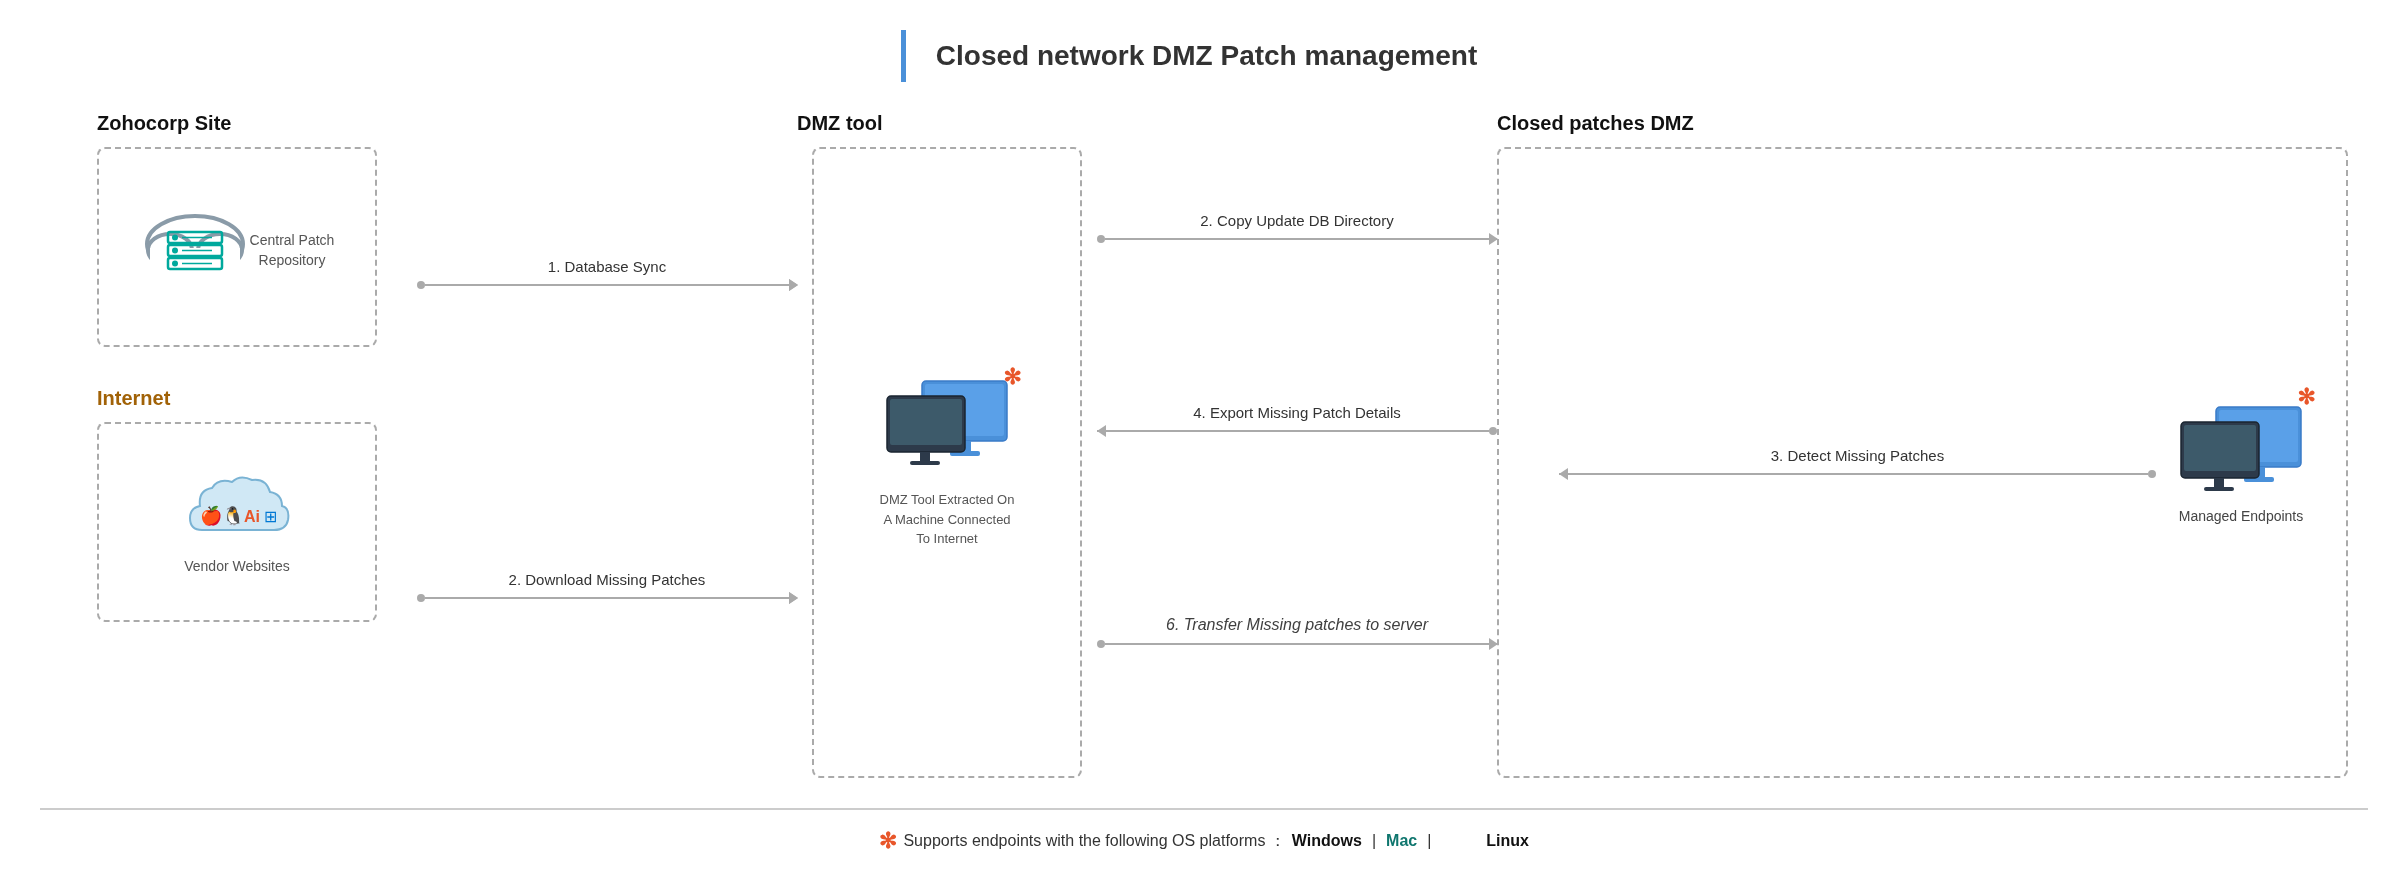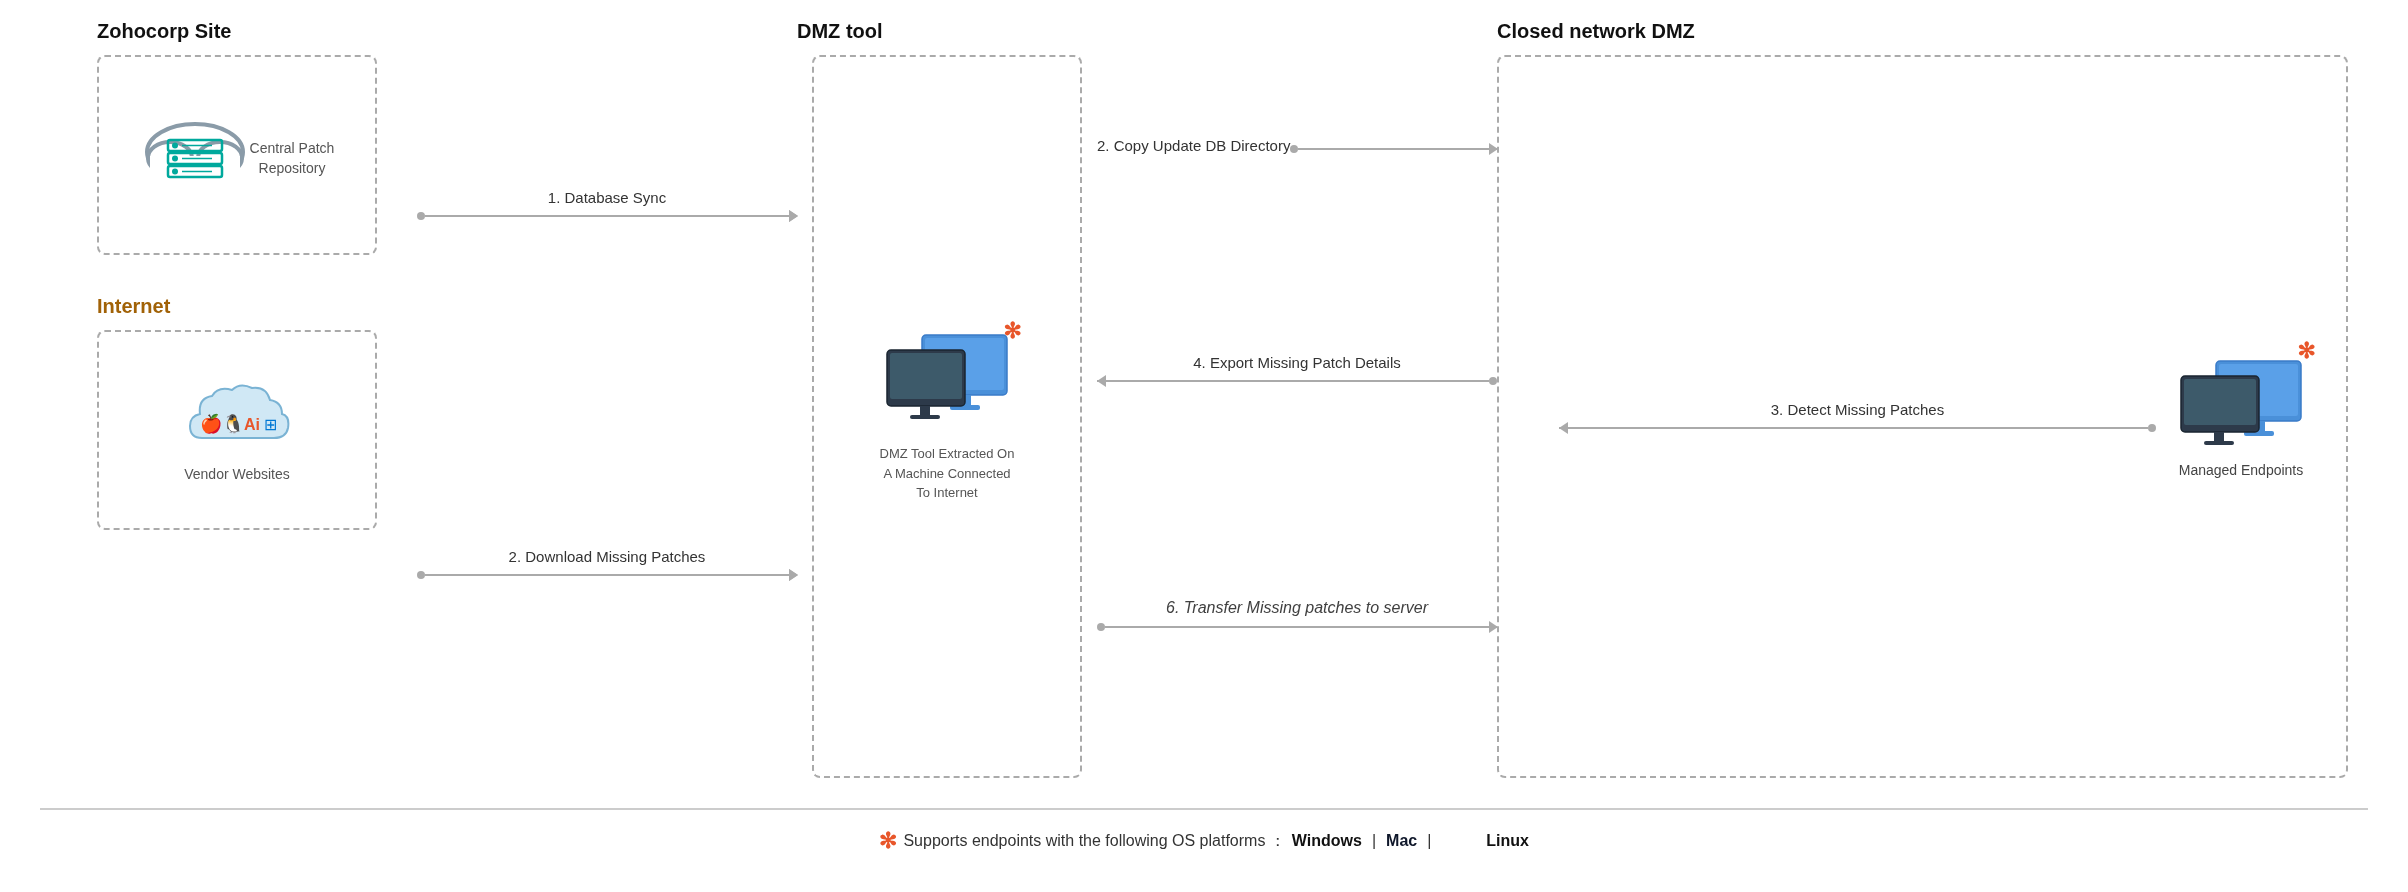--- a/index.html
+++ b/index.html
@@ -43,20 +43,25 @@
       border-top: 6px solid transparent;
       border-bottom: 6px solid transparent;
       border-left: 9px solid #aaa;
     }
   </style>
 </head>
 <body>
 
 <div class="main-container">
 
+  <div class="title-section">
+    <div class="title-box">
+      <span>Closed network DMZ Patch management</span>
+    </div>
+  </div>
 
   <div style="display:flex; flex-direction:row; flex:1; width:100%; gap:0; padding: 0 20px;">
 
     <div style="display:flex; flex-direction:column; width:320px; flex-shrink:0;margin-left:37px;">
 
       <div style="font-size:20px; font-weight:800; color:#111; margin-bottom:12px;">Zohocorp Site</div>
 
       <div style="border:2px dashed #aaa; border-radius:8px; padding:20px; display:flex; flex-direction:row; align-items:center; justify-content:center; min-height:200px; width:280px;">
 
         <svg width="110" height="90" viewBox="0 0 110 90">
@@ -154,21 +159,21 @@
         <div style="font-size:13px; color:#555; text-align:center; margin-top:10px; line-height:1.5;">
           <span>DMZ Tool Extracted On</span><br>
           <span>A Machine Connected</span><br>
           <span>To Internet</span>
         </div>
       </div>
     </div>
 
     <div style="display:flex; flex-direction:column; justify-content:space-around; align-items:stretch; flex:1; padding: 50px 0; min-width:280px; max-width:400px;">
 
-      <div style="display:flex; flex-direction:row; align-items:center; margin-top: -30px; text-align: right;">
+      <div style="display:flex; flex-direction:column; align-items:center; margin-top: -30px; text-align: right;">
         <div style="font-size:15px; color:#333; margin-bottom:6px; white-space:nowrap;">2. Copy Update DB Directory</div>
         <div style="display:flex; align-items:center; width:100%;">
           <div style="width:8px;height:8px;border-radius:50%;background:#aaa;flex-shrink:0;"></div>
           <div style="flex:1;height:2px;background:#aaa;position:relative;">
             <div style="position:absolute;right:-1px;top:-5px;border-top:6px solid transparent;border-bottom:6px solid transparent;border-left:9px solid #aaa;"></div>
           </div>
         </div>
       </div>
 
       <div style="display:flex; flex-direction:column; align-items:center;">
@@ -187,21 +192,21 @@
           <div style="width:8px;height:8px;border-radius:50%;background:#aaa;flex-shrink:0;"></div>
           <div style="flex:1;height:2px;background:#aaa;position:relative;">
             <div style="position:absolute;right:-1px;top:-5px;border-top:6px solid transparent;border-bottom:6px solid transparent;border-left:9px solid #aaa;"></div>
           </div>
         </div>
       </div>
 
     </div>
 
     <div style="display:flex; flex-direction:column; flex:1; min-width:500px;">
-      <div style="font-size:20px; font-weight:800; color:#111; margin-bottom:12px;">Closed network DMZ</div>
+      <div style="font-size:20px; font-weight:800; color:#111; margin-bottom:12px;">Closed patches DMZ</div>
 
       <div style="border:2px dashed #aaa; border-radius:8px; padding:30px 40px; display:flex; flex-direction:row; align-items:center; justify-content:space-between; min-height:200px; flex:1;">
 
 
         <div style="display:flex; flex-direction:column; align-items:center; flex:1; padding: 0 20px;">
           <div style="font-size:15px; color:#333; margin-bottom:6px; white-space:nowrap;">3. Detect Missing Patches</div>
           <div style="display:flex; align-items:center; width:100%;">
             <div style="flex:1;height:2px;background:#aaa;position:relative;">
               <div style="position:absolute;left:0px;top:-5px;border-top:6px solid transparent;border-bottom:6px solid transparent;border-right:9px solid #aaa;"></div>
             </div>
@@ -231,18 +236,18 @@
       </div>
     </div>
 
   </div>
 
   <div style="border-top:2px solid #ccc; padding:18px 0; margin-top:30px; display:flex; align-items:center; justify-content:center; gap:6px;">
     <span style="color:#e8562a; font-size:22px; font-weight:bold;">✻</span>
     <span style="font-size:16px; color:#333;">Supports endpoints with the following OS platforms ：</span>
     <span style="font-size:16px; font-weight:700; color:#111;">Windows</span>
     <span style="font-size:16px; color:#333; margin:0 4px;">|</span>
-    <span style="font-size:16px; font-weight:700; color:#0f172a;">Mac</span>
+    <span style="font-size:16px; font-weight:700; color:#0f766e;">Mac</span>
     <span style="font-size:16px; color:#333; margin:0 4px;">|</span>
     <span style="font-size:16px; font-weight:700; color:#111;margin-left:45px;">Linux</span>
   </div>
 
 </div>
 
 </body></html>

